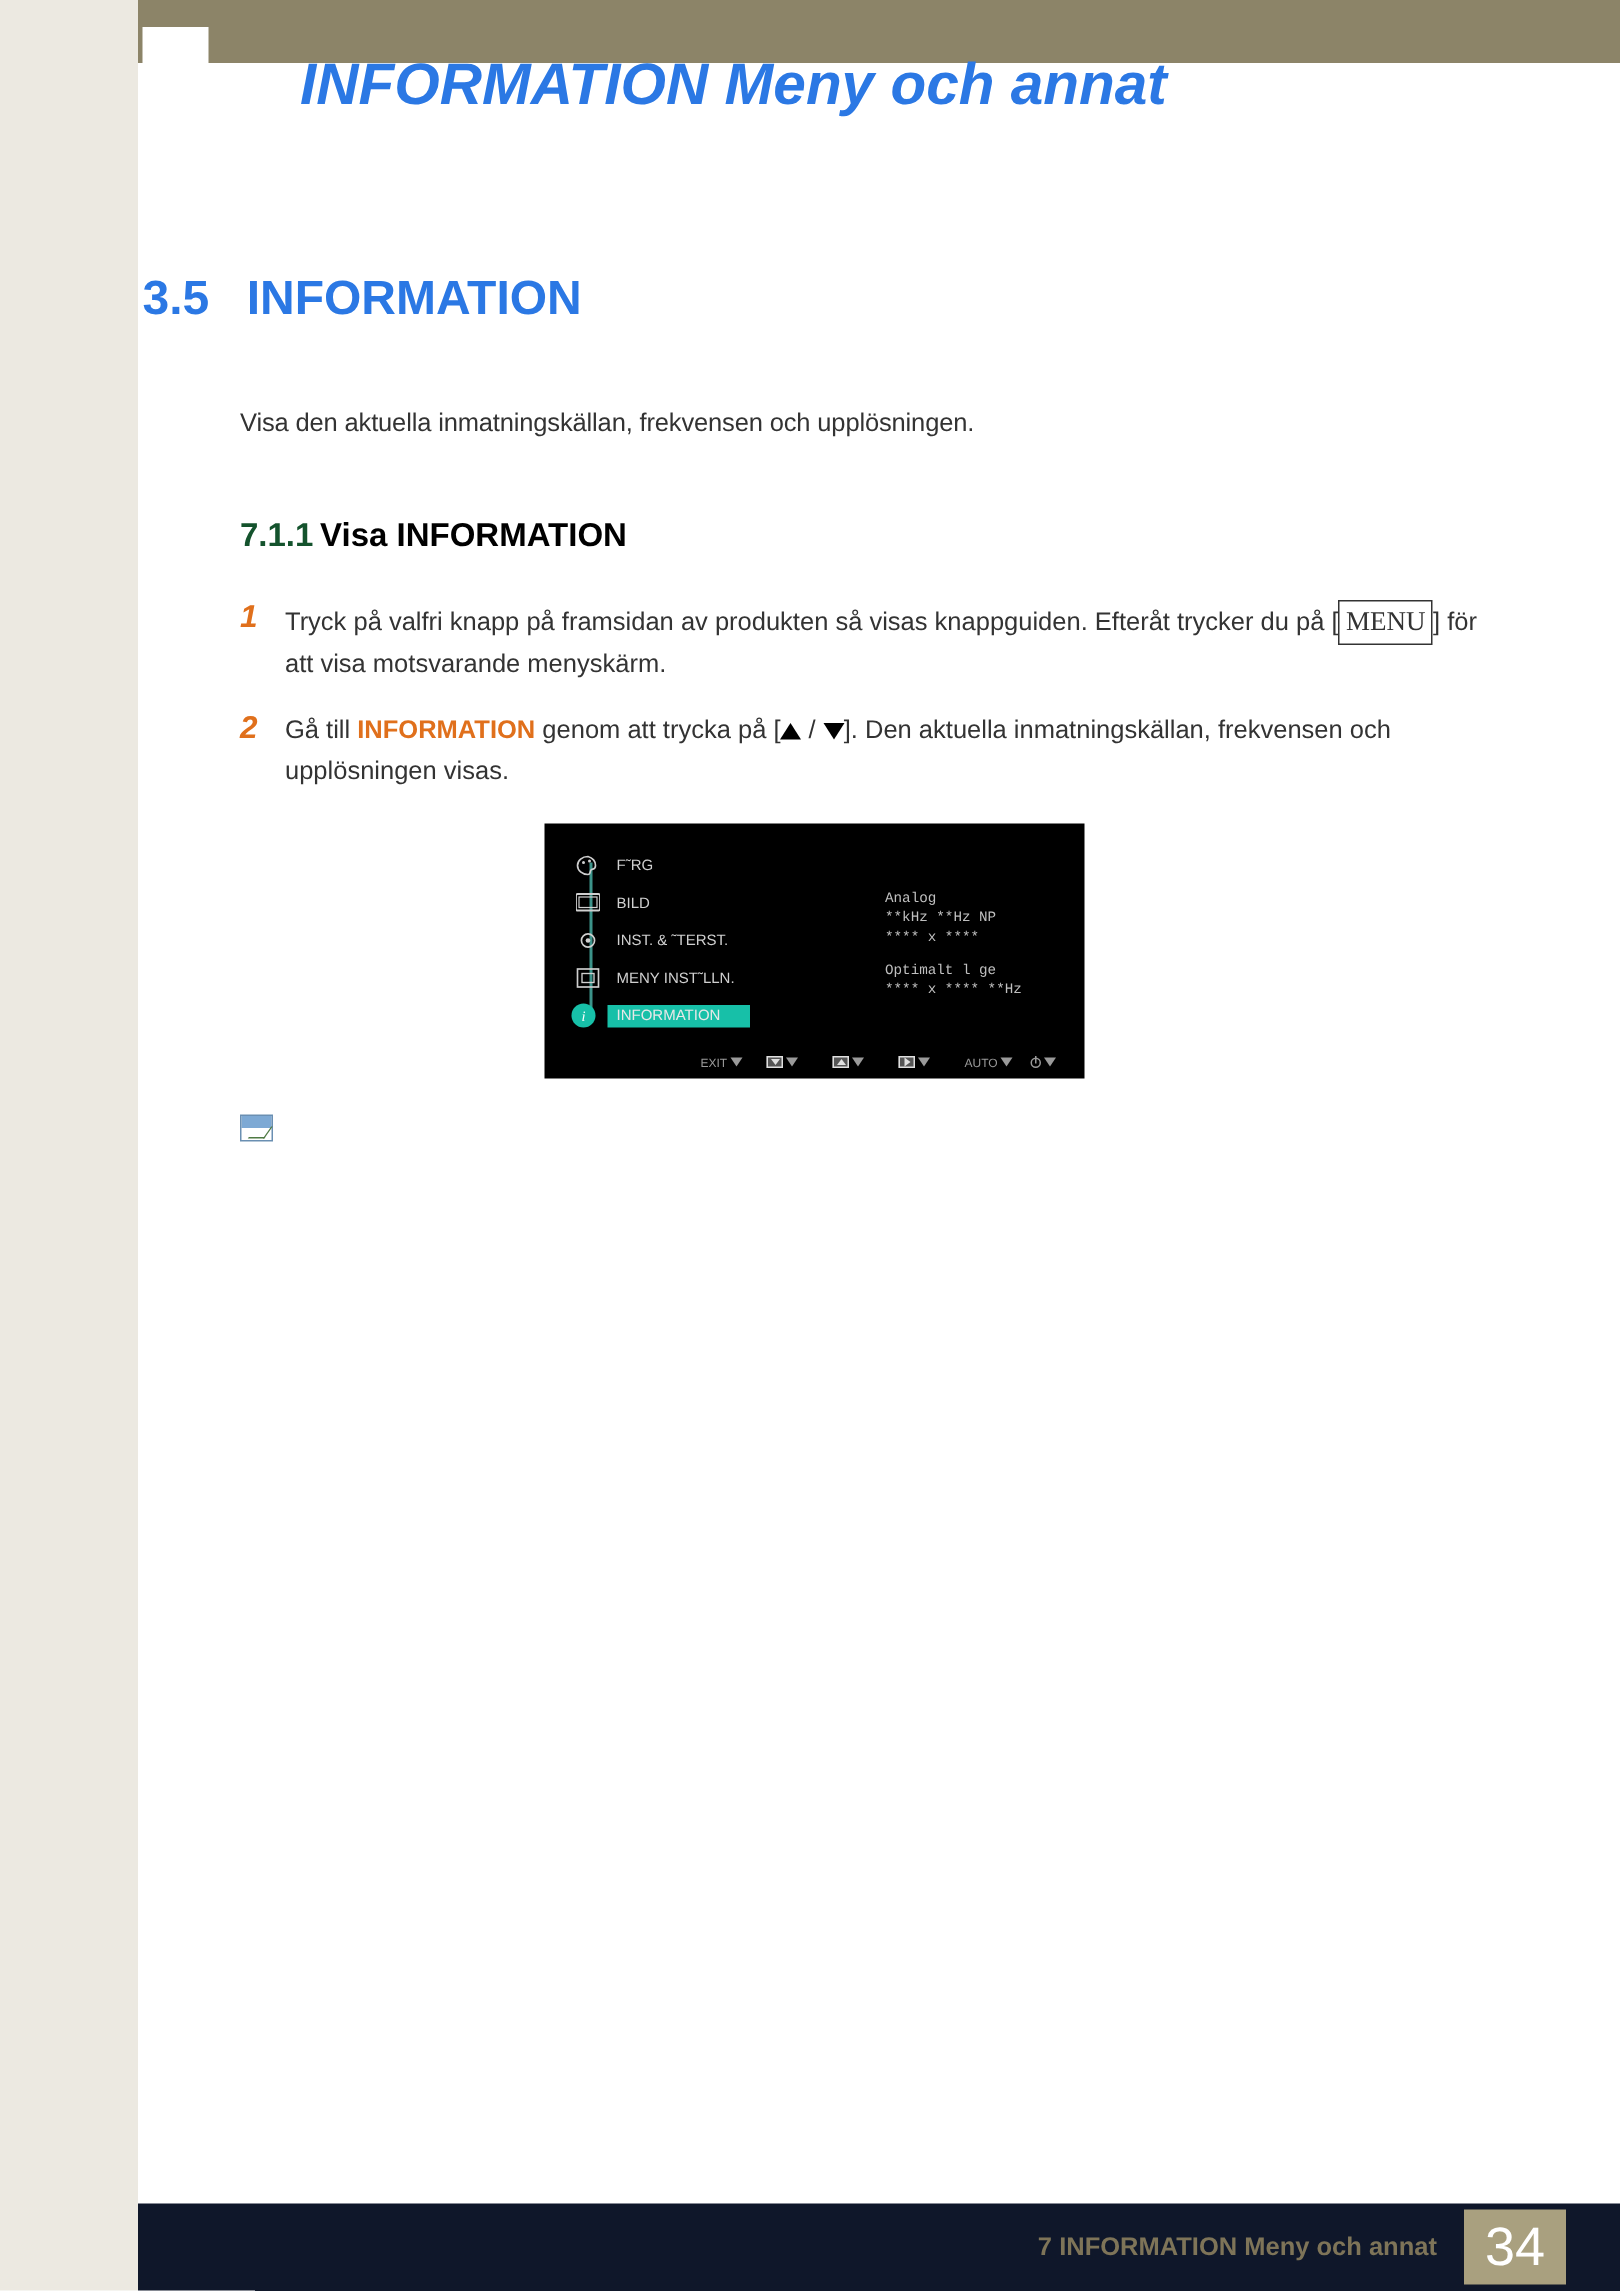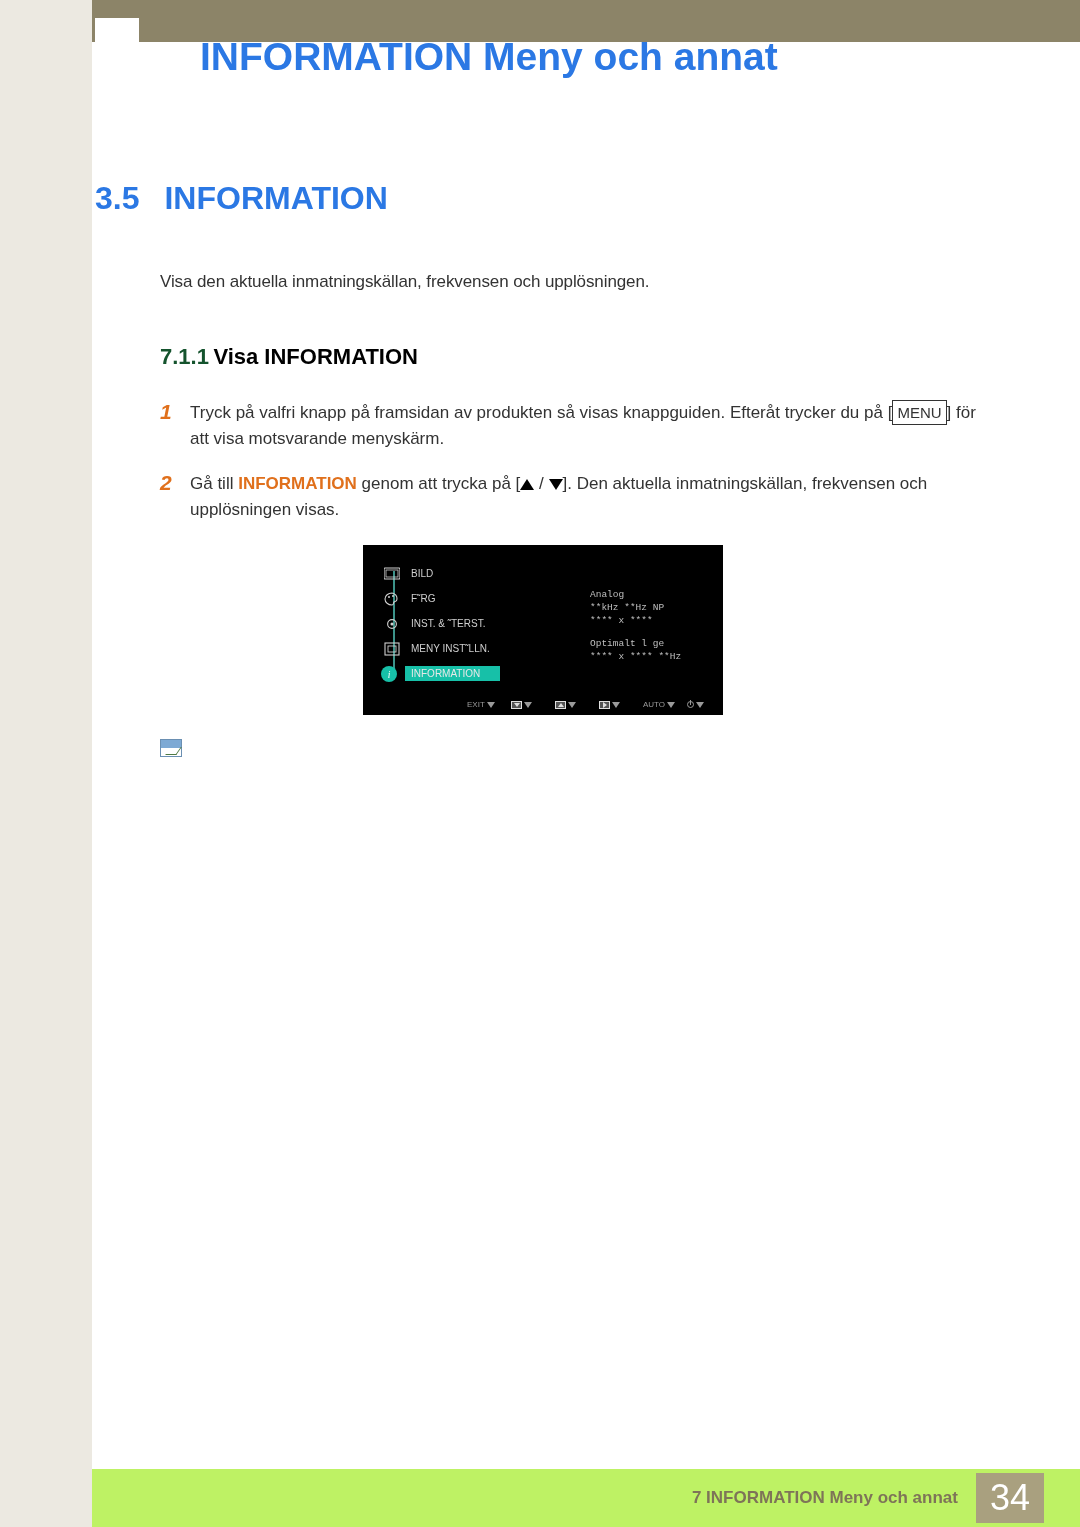--- a/index.html
+++ b/index.html
@@ -28,20 +28,21 @@
     left: 95px; top: 18px;
     width: 44px; height: 26px;
     background: #fff;
   }
   .header-title {
     position: absolute;
     left: 200px; top: 35px;
     font-size: 39px;
     font-weight: bold;
     color: #2b78e4;
+    font-style: italic;
   }
   .content {
     position: absolute;
     left: 95px; top: 180px;
     width: 900px;
   }
   .section-number {
     display: inline-block;
     width: 65px;
     font-size: 32px;
@@ -98,22 +99,22 @@
     color: #333;
   }
   .highlight {
     font-weight: bold;
     color: #e0701c;
   }
   .menu-box {
     display: inline-block;
     border: 1px solid #333;
     padding: 0 4px;
-    font-size: 15px;
-    font-family: Liberation Sans, sans-serif;
+    font-size: 18px;
+    font-family: Liberation Serif, serif;
   }
   .arrow-up, .arrow-down {
     display: inline-block;
     width: 0; height: 0;
     vertical-align: -1px;
   }
   .arrow-up { border-left: 7px solid transparent; border-right: 7px solid transparent; border-bottom: 11px solid #000; }
   .arrow-down { border-left: 7px solid transparent; border-right: 7px solid transparent; border-top: 11px solid #000; }
   .osd-wrap {
     margin-top: 22px;
@@ -212,21 +213,21 @@
   }
   .note-text {
     font-size: 17px;
     color: #333;
   }
   .footer {
     position: absolute;
     left: 92px; right: 0;
     bottom: 0;
     height: 58px;
-    background: #bef264;
+    background: #0f172a;
     display: flex;
     align-items: center;
     justify-content: flex-end;
     padding-right: 36px;
     color: #7e7458;
   }
   .footer-text {
     font-size: 17px;
     font-weight: bold;
     margin-right: 18px;
@@ -279,37 +280,37 @@
     </div>
   </div>
 
   <div class="osd-wrap">
     <div class="osd">
       <div class="osd-items">
         <div class="osd-line"></div>
 
         <div class="osd-row">
           <span class="osd-icon">
-            <svg viewBox="0 0 16 12">
-                <rect x="0" y="0" width="16" height="11" rx="1" fill="none" stroke="#cfcfcf" stroke-width="1.2"></rect>
-                <rect x="2" y="2" width="12" height="7" fill="none" stroke="#cfcfcf" stroke-width="0.8"></rect>
-              </svg>
-          </span>
-          <span class="osd-label">BILD</span>
-        </div>
-
-        <div class="osd-row">
-          <span class="osd-icon">
             <svg viewBox="0 0 16 14">
                 <path d="M8 1a7 6 0 1 0 0 12c2 0 1-2 2-3s3 0 3-3a7 6 0 0 0-5-6z" fill="none" stroke="#cfcfcf" stroke-width="1.1"></path>
                 <circle cx="5" cy="5" r="1" fill="#cfcfcf"></circle>
                 <circle cx="9" cy="4" r="1" fill="#cfcfcf"></circle>
               </svg>
           </span>
           <span class="osd-label">F˜RG</span>
+        </div>
+
+        <div class="osd-row">
+          <span class="osd-icon">
+            <svg viewBox="0 0 16 12">
+                <rect x="0" y="0" width="16" height="11" rx="1" fill="none" stroke="#cfcfcf" stroke-width="1.2"></rect>
+                <rect x="2" y="2" width="12" height="7" fill="none" stroke="#cfcfcf" stroke-width="0.8"></rect>
+              </svg>
+          </span>
+          <span class="osd-label">BILD</span>
         </div>
 
         <div class="osd-row">
           <span class="osd-icon">
             <svg viewBox="0 0 16 16">
                 <circle cx="8" cy="8" r="5" fill="none" stroke="#cfcfcf" stroke-width="1.3"></circle>
                 <circle cx="8" cy="8" r="1.8" fill="#cfcfcf"></circle>
               </svg>
           </span>
           <span class="osd-label">INST. &amp; ˜TERST.</span>

